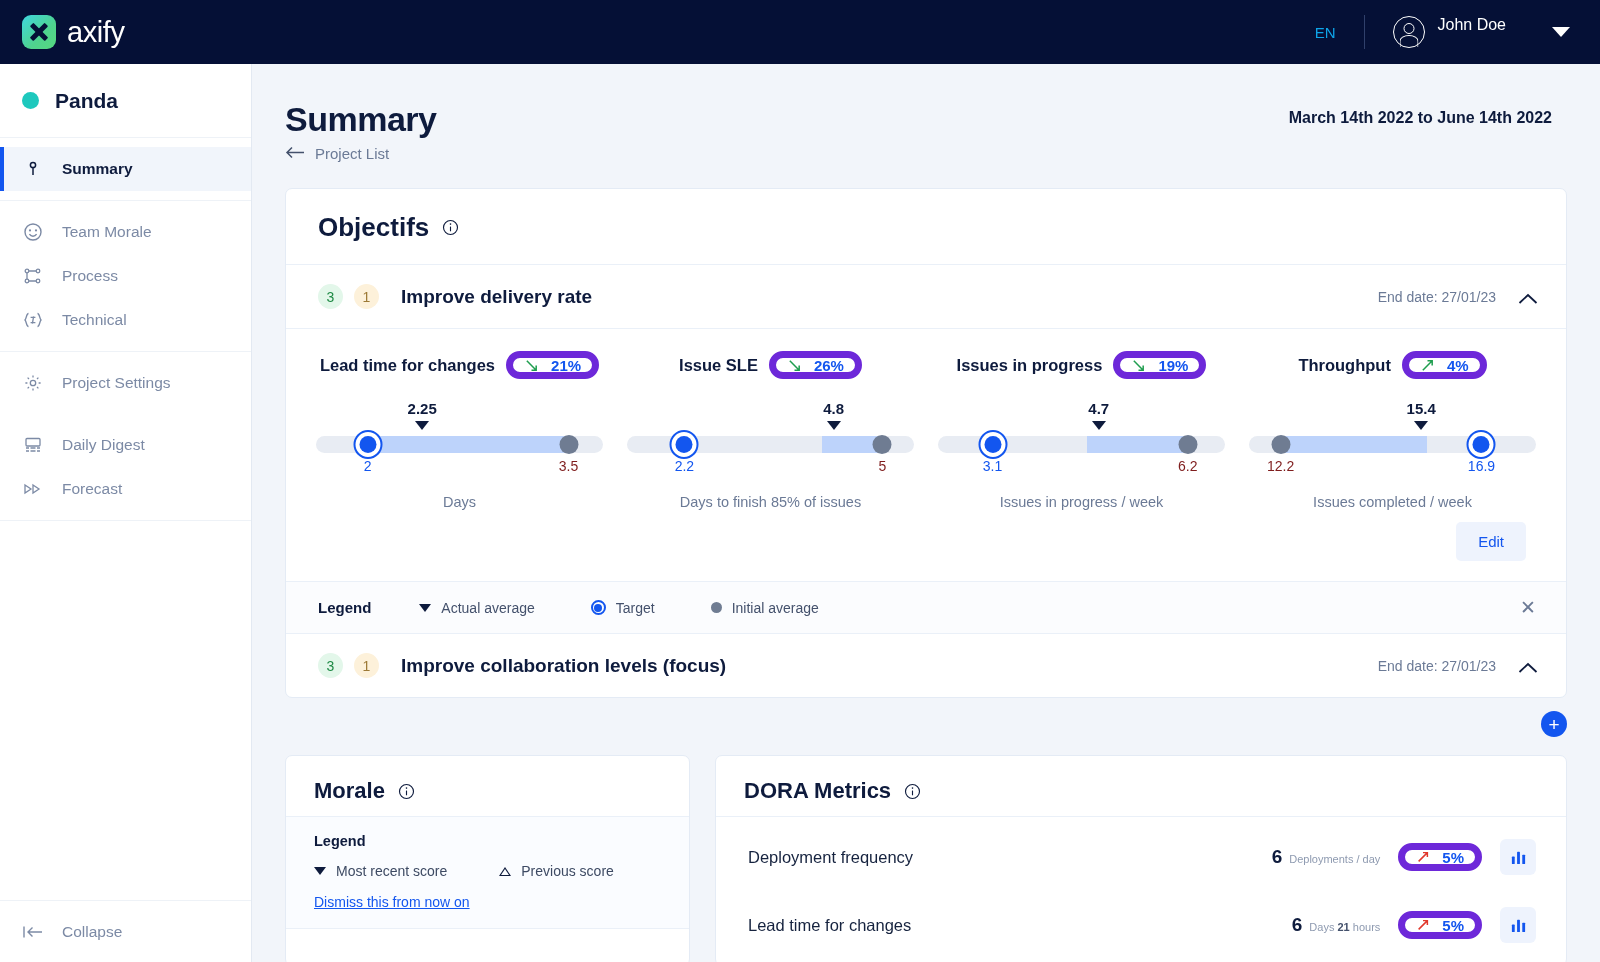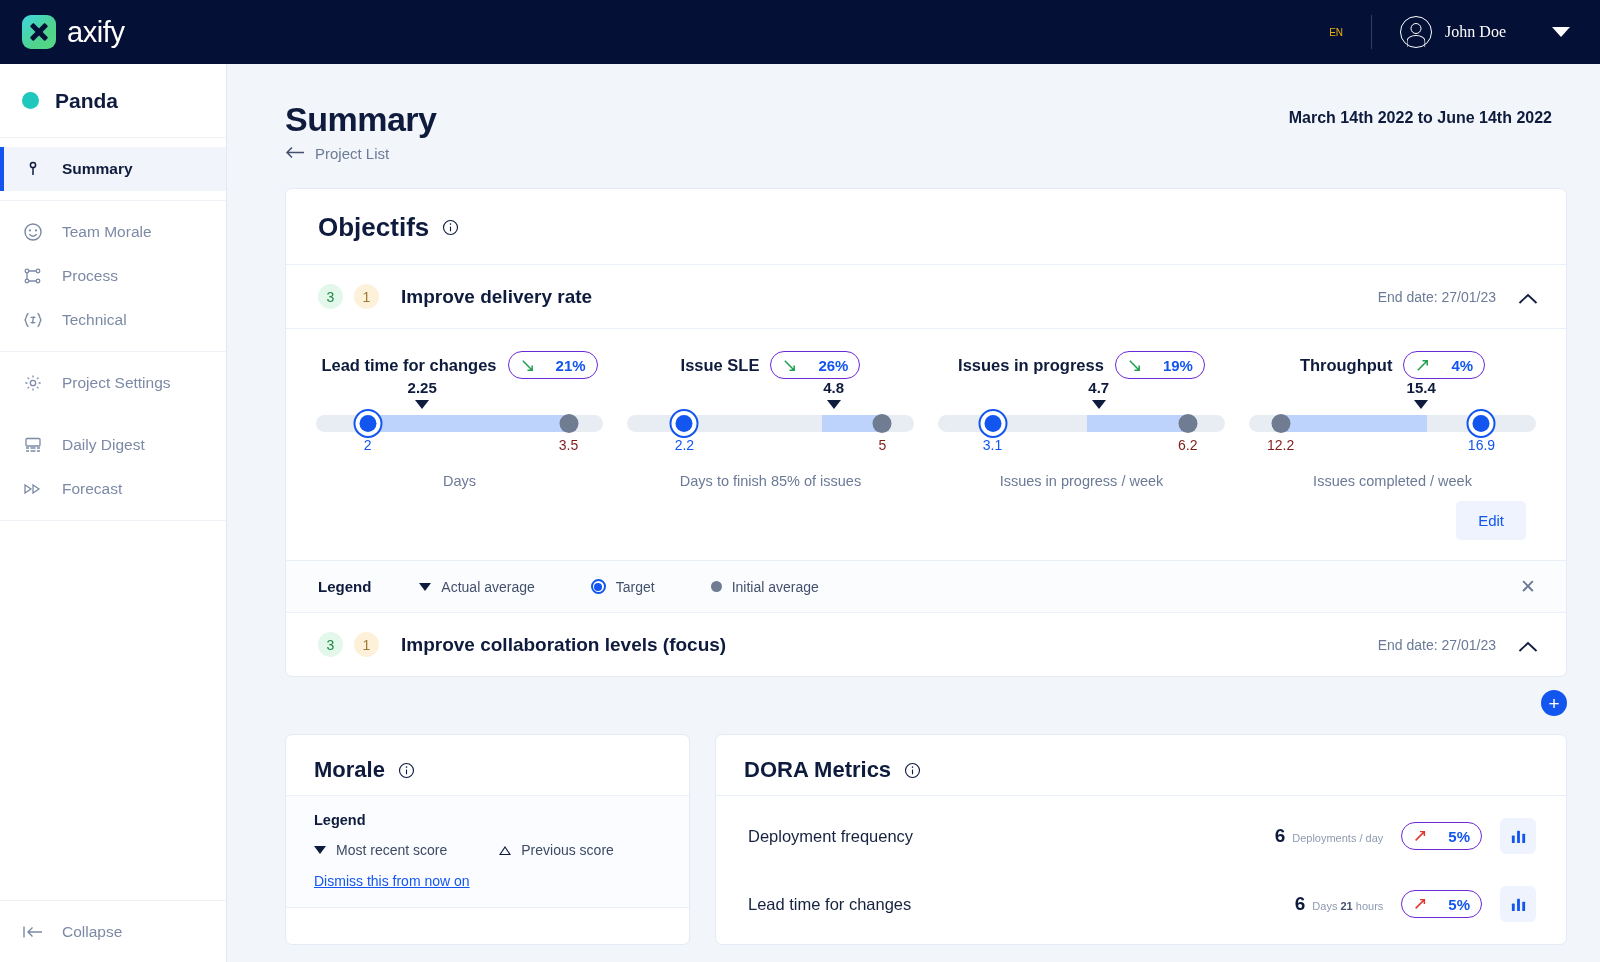--- a/index.html
+++ b/index.html
@@ -23,44 +23,44 @@
     position: relative; flex: none;
   }
   .brand-mark::before, .brand-mark::after {
     content: ""; position: absolute; left: 50%; top: 50%; width: 21px; height: 5.2px;
     background: #051036; border-radius: 1px;
   }
   .brand-mark::before { transform: translate(-50%,-50%) rotate(45deg); }
   .brand-mark::after  { transform: translate(-50%,-50%) rotate(-45deg); }
   .brand-name { color: #fff; font-size: 29px; font-weight: 400; letter-spacing: -0.4px; }
   .topbar-right { display: flex; align-items: center; gap: 0; }
-  .lang { color: #eab308; font-size: 10px; padding-right: 28px; }
+  .lang { color: #0ea5e9; font-size: 15px; padding-right: 28px; }
   .tb-div { width: 1px; height: 34px; background: #30406b; }
-  .user-wrap { display: flex; align-items: center; gap: 13px; padding-left: 28px; font-family: Liberation Serif, serif; }
+  .user-wrap { display: flex; gap: 13px; padding-left: 28px; }
   .avatar {
     width: 32px; height: 32px; border-radius: 50%; border: 1.8px solid #fff;
     position: relative; flex: none;
   }
   .avatar::before {
     content: ""; position: absolute; left: 50%; top: 6px; transform: translateX(-50%);
     width: 9px; height: 9px; border-radius: 50%; border: 1.8px solid #fff;
   }
   .avatar::after {
     content: ""; position: absolute; left: 50%; bottom: 0px; transform: translateX(-50%);
     width: 17px; height: 11px; border-radius: 50% 50% 0 0; border: 1.8px solid #fff;
     border-bottom: none;
   }
   .user-name { color: #fff; font-size: 16px; }
   .caret-down {
     width: 0; height: 0; border-left: 9px solid transparent; border-right: 9px solid transparent;
     border-top: 10px solid #fff; margin-left: 46px;
   }
   
   .sidebar {
-    position: absolute; left: 0; top: 64px; width: 227px; height: 898px;
+    position: absolute; left: 0; top: 64px; width: 252px; height: 898px;
     background: #fff; border-right: 1px solid #e3e9f2;
   }
   .proj-row {
     height: 74px; display: flex; align-items: center; gap: 16px; padding-left: 22px;
     border-bottom: 1px solid #eef2f7;
   }
   .proj-dot { width: 17px; height: 17px; border-radius: 50%; background: #1ec8bd; flex: none; }
   .proj-name { font-size: 21px; font-weight: 700; color: #0e1b3d; }
   .nav-group { border-bottom: 1px solid #eef2f7; padding: 9px 0; }
   .nav-group.plain { border-bottom: none; }
@@ -108,26 +108,26 @@
   .obj-title { font-size: 19px; font-weight: 700; color: #0e1b3d; margin-left: 22px; }
   .obj-right { margin-left: auto; display: flex; align-items: center; gap: 22px; }
   .obj-date { font-size: 14px; color: #6b7a96; }
   .chev-up { width: 18px; height: 11px; flex: none; }
   .obj-body { border-top: 1px solid #eaf0f8; padding: 22px 0 0 0; }
   .metrics { display: flex; padding: 0 18px; }
   .metric { flex: 1; padding: 0 12px; }
   .metric-head { display: flex; align-items: center; justify-content: center; gap: 11px; }
   .metric-name { font-size: 16.5px; font-weight: 700; color: #0e1b3d; }
   .badge {
-    border: 1px solid #6d28d9; border-radius: 15px; height: 28px; padding: 0 11px;
-    display: inline-flex; align-items: center; gap: 21px; background: #fff;
+    border: 7px solid #6d28d9; border-radius: 15px; height: 28px; padding: 0 11px;
+    display: inline-flex; align-items: center; gap: 12px; background: #fff;
   }
   .badge .pct { font-size: 15px; font-weight: 700; color: #1356ef; }
   .badge svg { display: block; }
-  .slider-wrap { position: relative; height: 72px; }
+  .slider-wrap { margin-top: 21px; position: relative; height: 72px; }
   .marker-val {
     position: absolute; top: 0; transform: translateX(-50%);
     font-size: 15px; font-weight: 700; color: #0e1b3d; white-space: nowrap;
   }
   .marker-tri {
     position: absolute; top: 21px; transform: translateX(-50%);
     width: 0; height: 0; border-left: 7px solid transparent; border-right: 7px solid transparent;
     border-top: 9px solid #0e1b3d;
   }
   .track {

